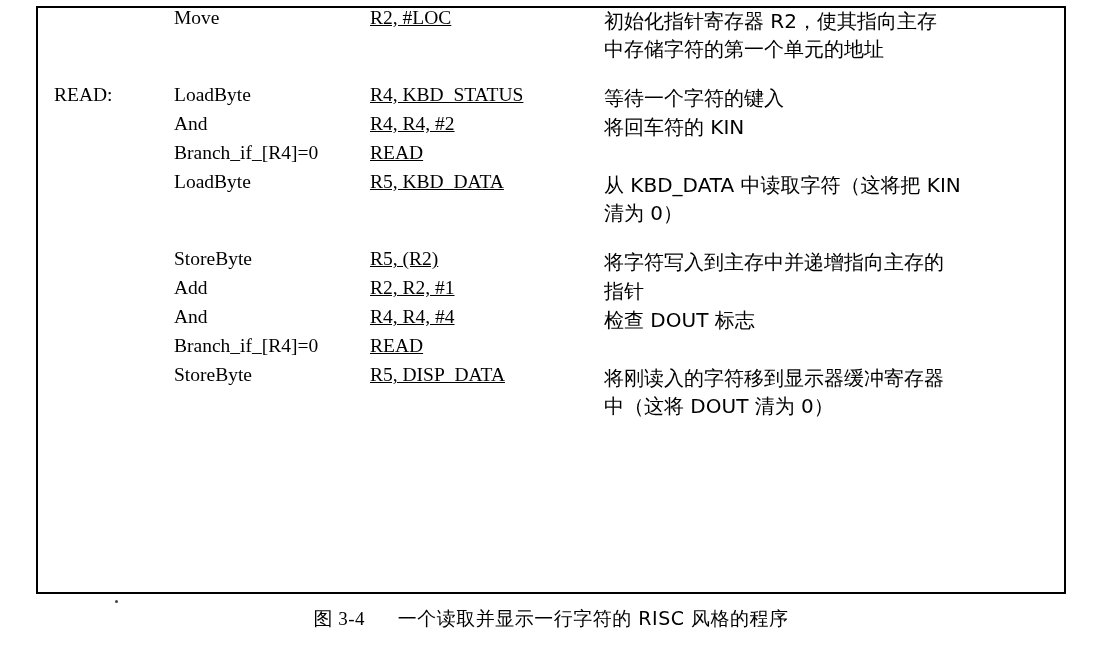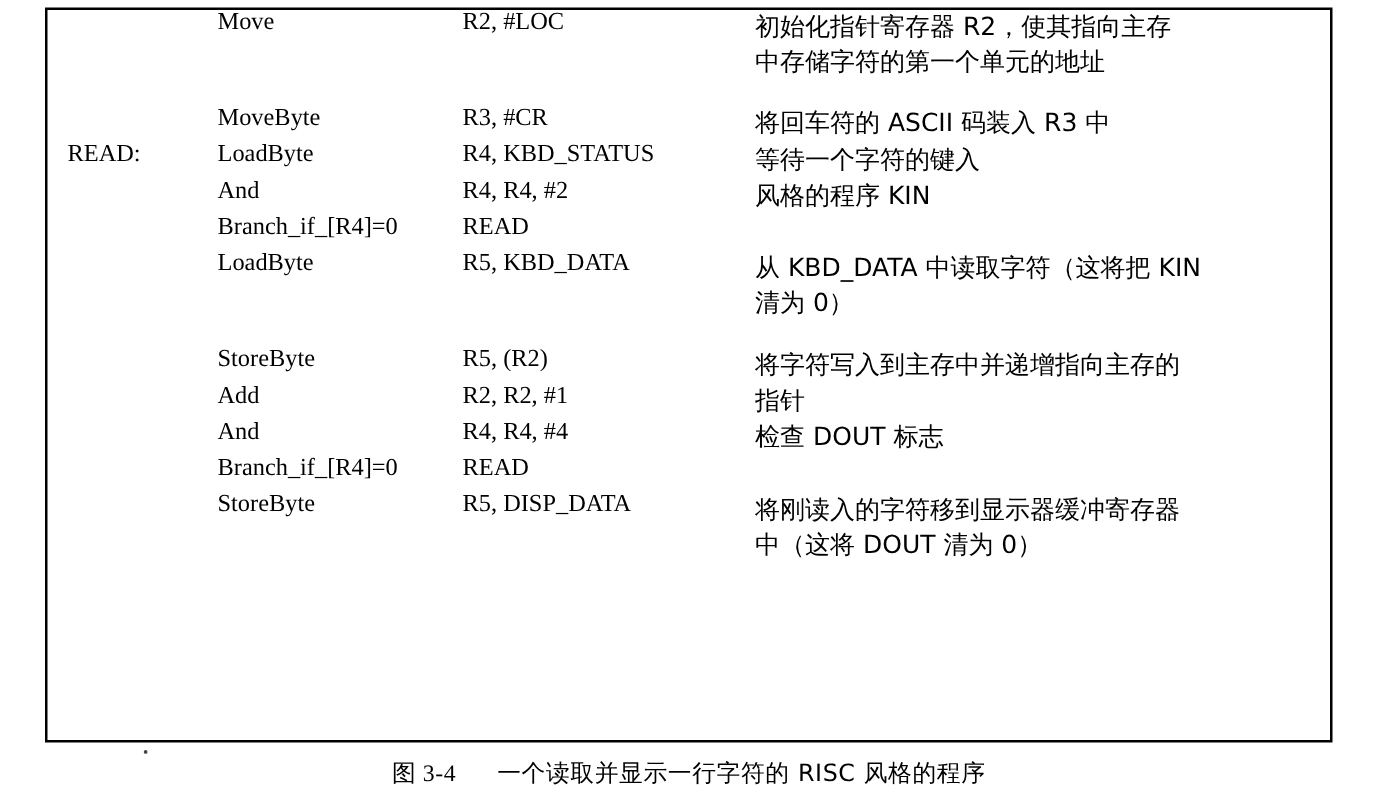--- a/index.html
+++ b/index.html
@@ -51,20 +51,21 @@
     white-space: nowrap;
     margin-left: 36px;
   }
   .col-op {
     width: 196px;
     white-space: nowrap;
   }
   .col-operand {
     width: 234px;
     white-space: nowrap;
+    text-decoration: underline;
   }
   .col-comment {
     width: auto;
     font-family: "DejaVu Sans", sans-serif;
     font-size: 20px;
     line-height: 1.35;
     padding-right: 14px !important;
   }
   .row {
     height: 29px;
@@ -120,36 +121,30 @@
             <td class="col-operand">R2, #LOC</td>
             <td class="col-comment comment-2">初始化指针寄存器 R2，使其指向主存<br>中存储字符的第一个单元的地址</td>
           </tr>
           <tr class="spacer-row">
             <td>&nbsp;</td>
             <td>&nbsp;</td>
             <td>&nbsp;</td>
             <td>&nbsp;</td>
           </tr>
           <tr class="row">
-            <td class="col-label"></td>
-            <td class="col-op">MoveByte</td>
-            <td class="col-operand">R3, #CR</td>
-            <td class="col-comment">将回车符的 ASCII 码装入 R3 中</td>
-          </tr>
-          <tr class="row">
             <td class="col-label">READ:</td>
             <td class="col-op">LoadByte</td>
             <td class="col-operand">R4, KBD_STATUS</td>
             <td class="col-comment">等待一个字符的键入</td>
           </tr>
           <tr class="row">
             <td class="col-label"></td>
             <td class="col-op">And</td>
             <td class="col-operand">R4, R4, #2</td>
-            <td class="col-comment">风格的程序 KIN</td>
+            <td class="col-comment">将回车符的 KIN</td>
           </tr>
           <tr class="row">
             <td class="col-label"></td>
             <td class="col-op">Branch_if_[R4]=0</td>
             <td class="col-operand">READ</td>
             <td class="col-comment"></td>
           </tr>
           <tr class="row">
             <td class="col-label"></td>
             <td class="col-op">LoadByte</td>

